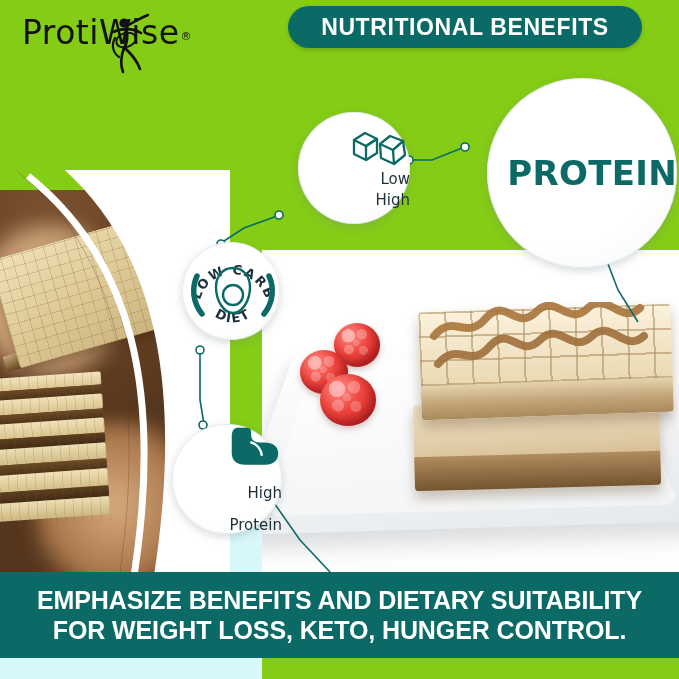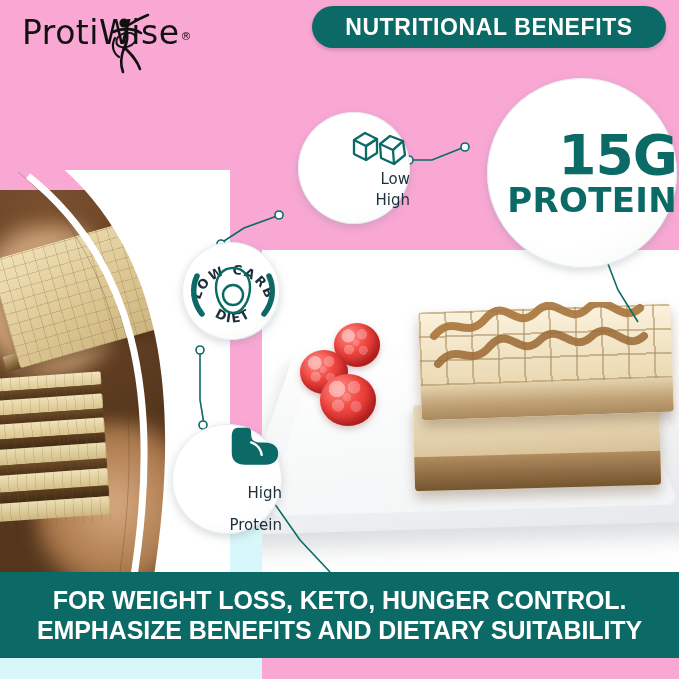--- a/index.html
+++ b/index.html
@@ -5,21 +5,21 @@
   * { box-sizing: border-box; margin: 0; padding: 0; }
   html, body {
     width: 679px; height: 679px;
     font-family: "Liberation Sans", sans-serif;
     background: #ffffff;
     overflow: hidden;
   }
   #stage {
     position: relative;
     width: 679px; height: 679px;
-    background: #f9a8d4;
+    background: #84cc16;
     overflow: hidden;
   }
 
   
   .bg-cyan-left {
     position: absolute; left: 0; top: 448px; width: 262px; height: 231px;
     background: #d8f7fb;
   }
   .bg-cyan-foot {
     position: absolute; left: 0; top: 658px; width: 262px; height: 21px;
@@ -100,21 +100,21 @@
     line-height: 1;
   }
   .logo-figure { position: absolute; left: 85px; top: -4px; }
   .logo-reg {
     font-size: 11px; color: #111; margin-left: 1px; margin-top: 14px;
     font-family: "DejaVu Sans", sans-serif;
   }
 
   
   .header-pill {
-    position: absolute; left: 312px; top: 6px; width: 354px; height: 42px;
+    position: absolute; left: 288px; top: 6px; width: 354px; height: 42px;
     background: #0b6a66; border-radius: 21px;
     display: flex; align-items: center; justify-content: center;
     box-shadow: 0 2px 4px rgba(0,0,0,.18);
   }
   .header-pill span {
     color: #ffffff; font-size: 23px; font-weight: bold;
     letter-spacing: .6px;
     font-family: "Liberation Sans", sans-serif;
   }
 
@@ -328,21 +328,20 @@
 
       <path d="M272,500 L300,540 L330,572"></path>
       <circle cx="271" cy="499" r="4" fill="#ffffff"></circle>
 
       <path d="M600,243 L618,290 L638,322"></path>
       <circle cx="599" cy="242" r="4.5" fill="#ffffff"></circle>
     </g>
   </svg>
 
   <div class="badge badge-protein">
-    <div class="protein-value">15G</div>
     <div class="protein-word">PROTEIN</div>
   </div>
 
   <div class="badge badge-sugar">
     <svg width="60" height="40" viewBox="0 0 60 40">
       <g stroke="#0b6a66" stroke-width="2.3" fill="none" stroke-linejoin="round">
         <path d="M4,13 L15,6 L27,12 L16,19 Z"></path>
         <path d="M4,13 L4,27 L16,33 L16,19"></path>
         <path d="M16,19 L27,12 L27,26 L16,33"></path>
         <path d="M30,17 L40,9 L53,14 L43,23 Z"></path>
@@ -377,17 +376,17 @@
     <svg width="56" height="46" viewBox="0 0 56 46">
       <path d="M11,4 C7,4 5,8 5,13 L5,30 C5,38 10,42 19,42 L40,42 C49,42 53,37 53,30
                C53,23 47,19 39,19 L33,19 C28,19 25,16 25,11 L25,8 C25,5 23,4 20,4 Z" fill="#0b6a66"></path>
       <path d="M25,19 C31,21 35,26 36,32" stroke="#ffffff" stroke-width="2.4" fill="none" stroke-linecap="round"></path>
     </svg>
     <div class="badge-label">High</div>
     <div class="badge-label">Protein</div>
   </div>
 
   <div class="caption-bar">
+    <div class="caption-line">EMPHASIZE BENEFITS AND DIETARY SUITABILITY</div>
     <div class="caption-line">FOR WEIGHT LOSS, KETO, HUNGER CONTROL.</div>
-    <div class="caption-line">EMPHASIZE BENEFITS AND DIETARY SUITABILITY</div>
   </div>
 
 </div>
 
 </body></html>

